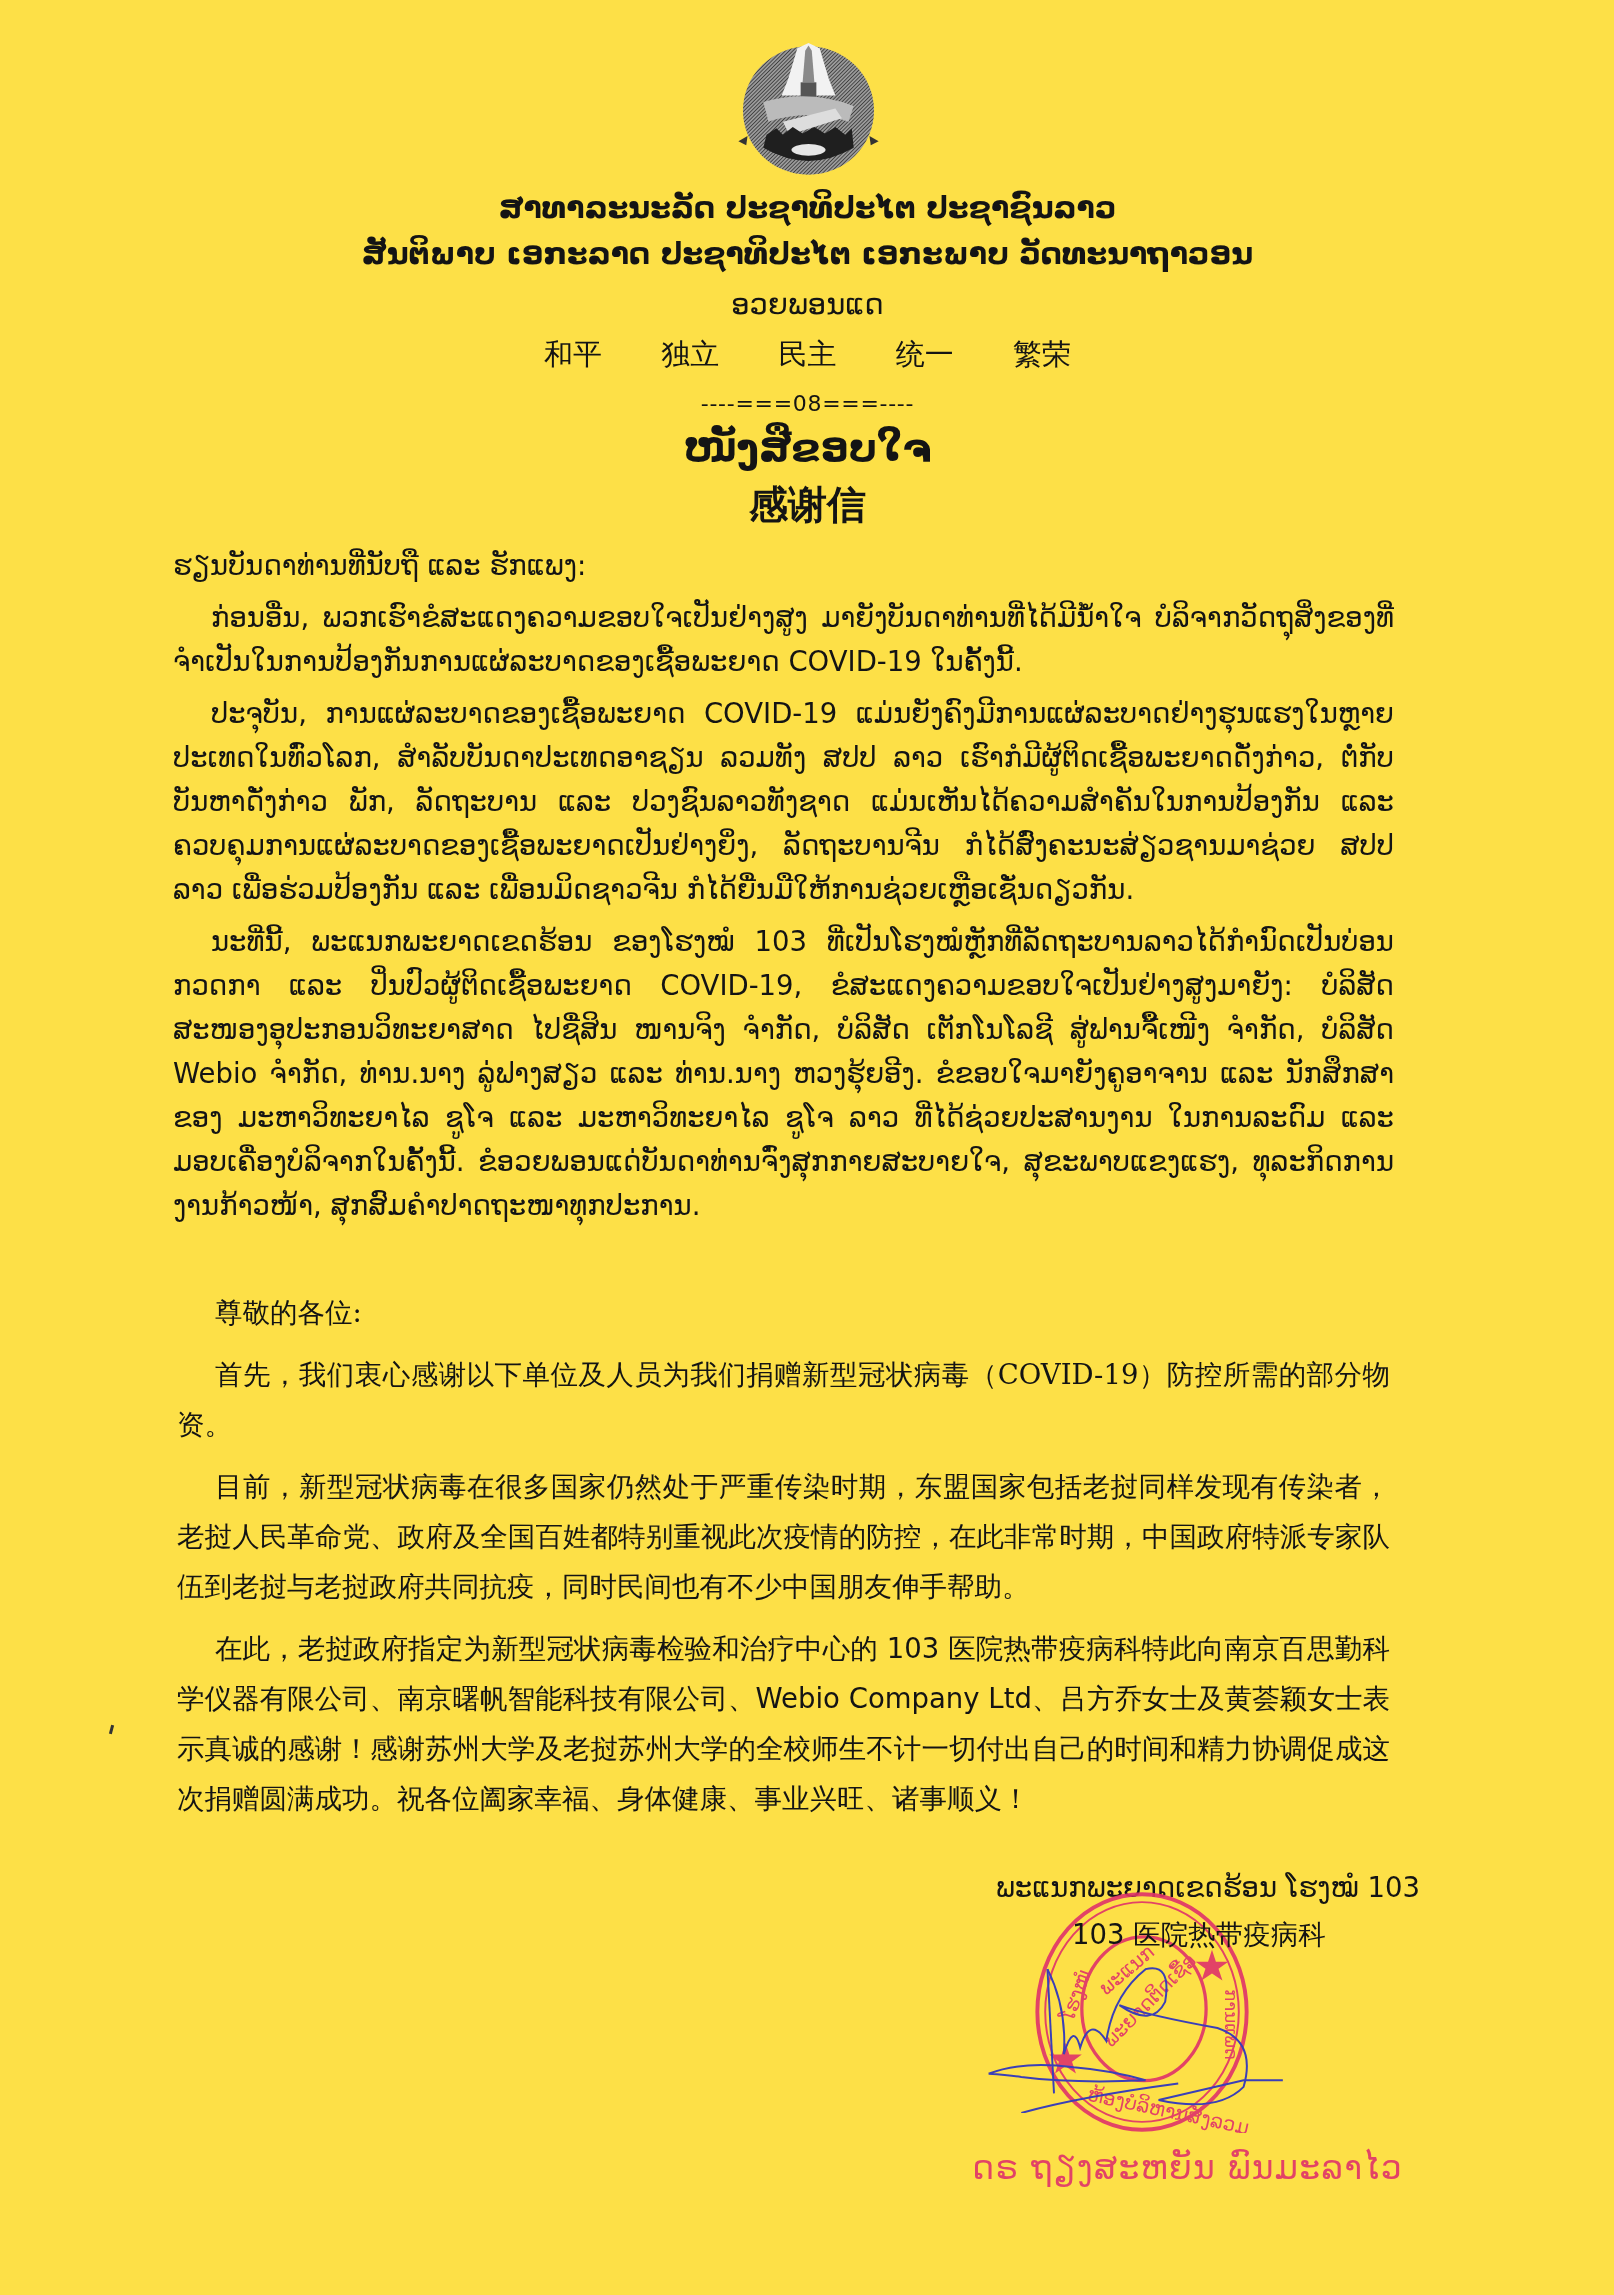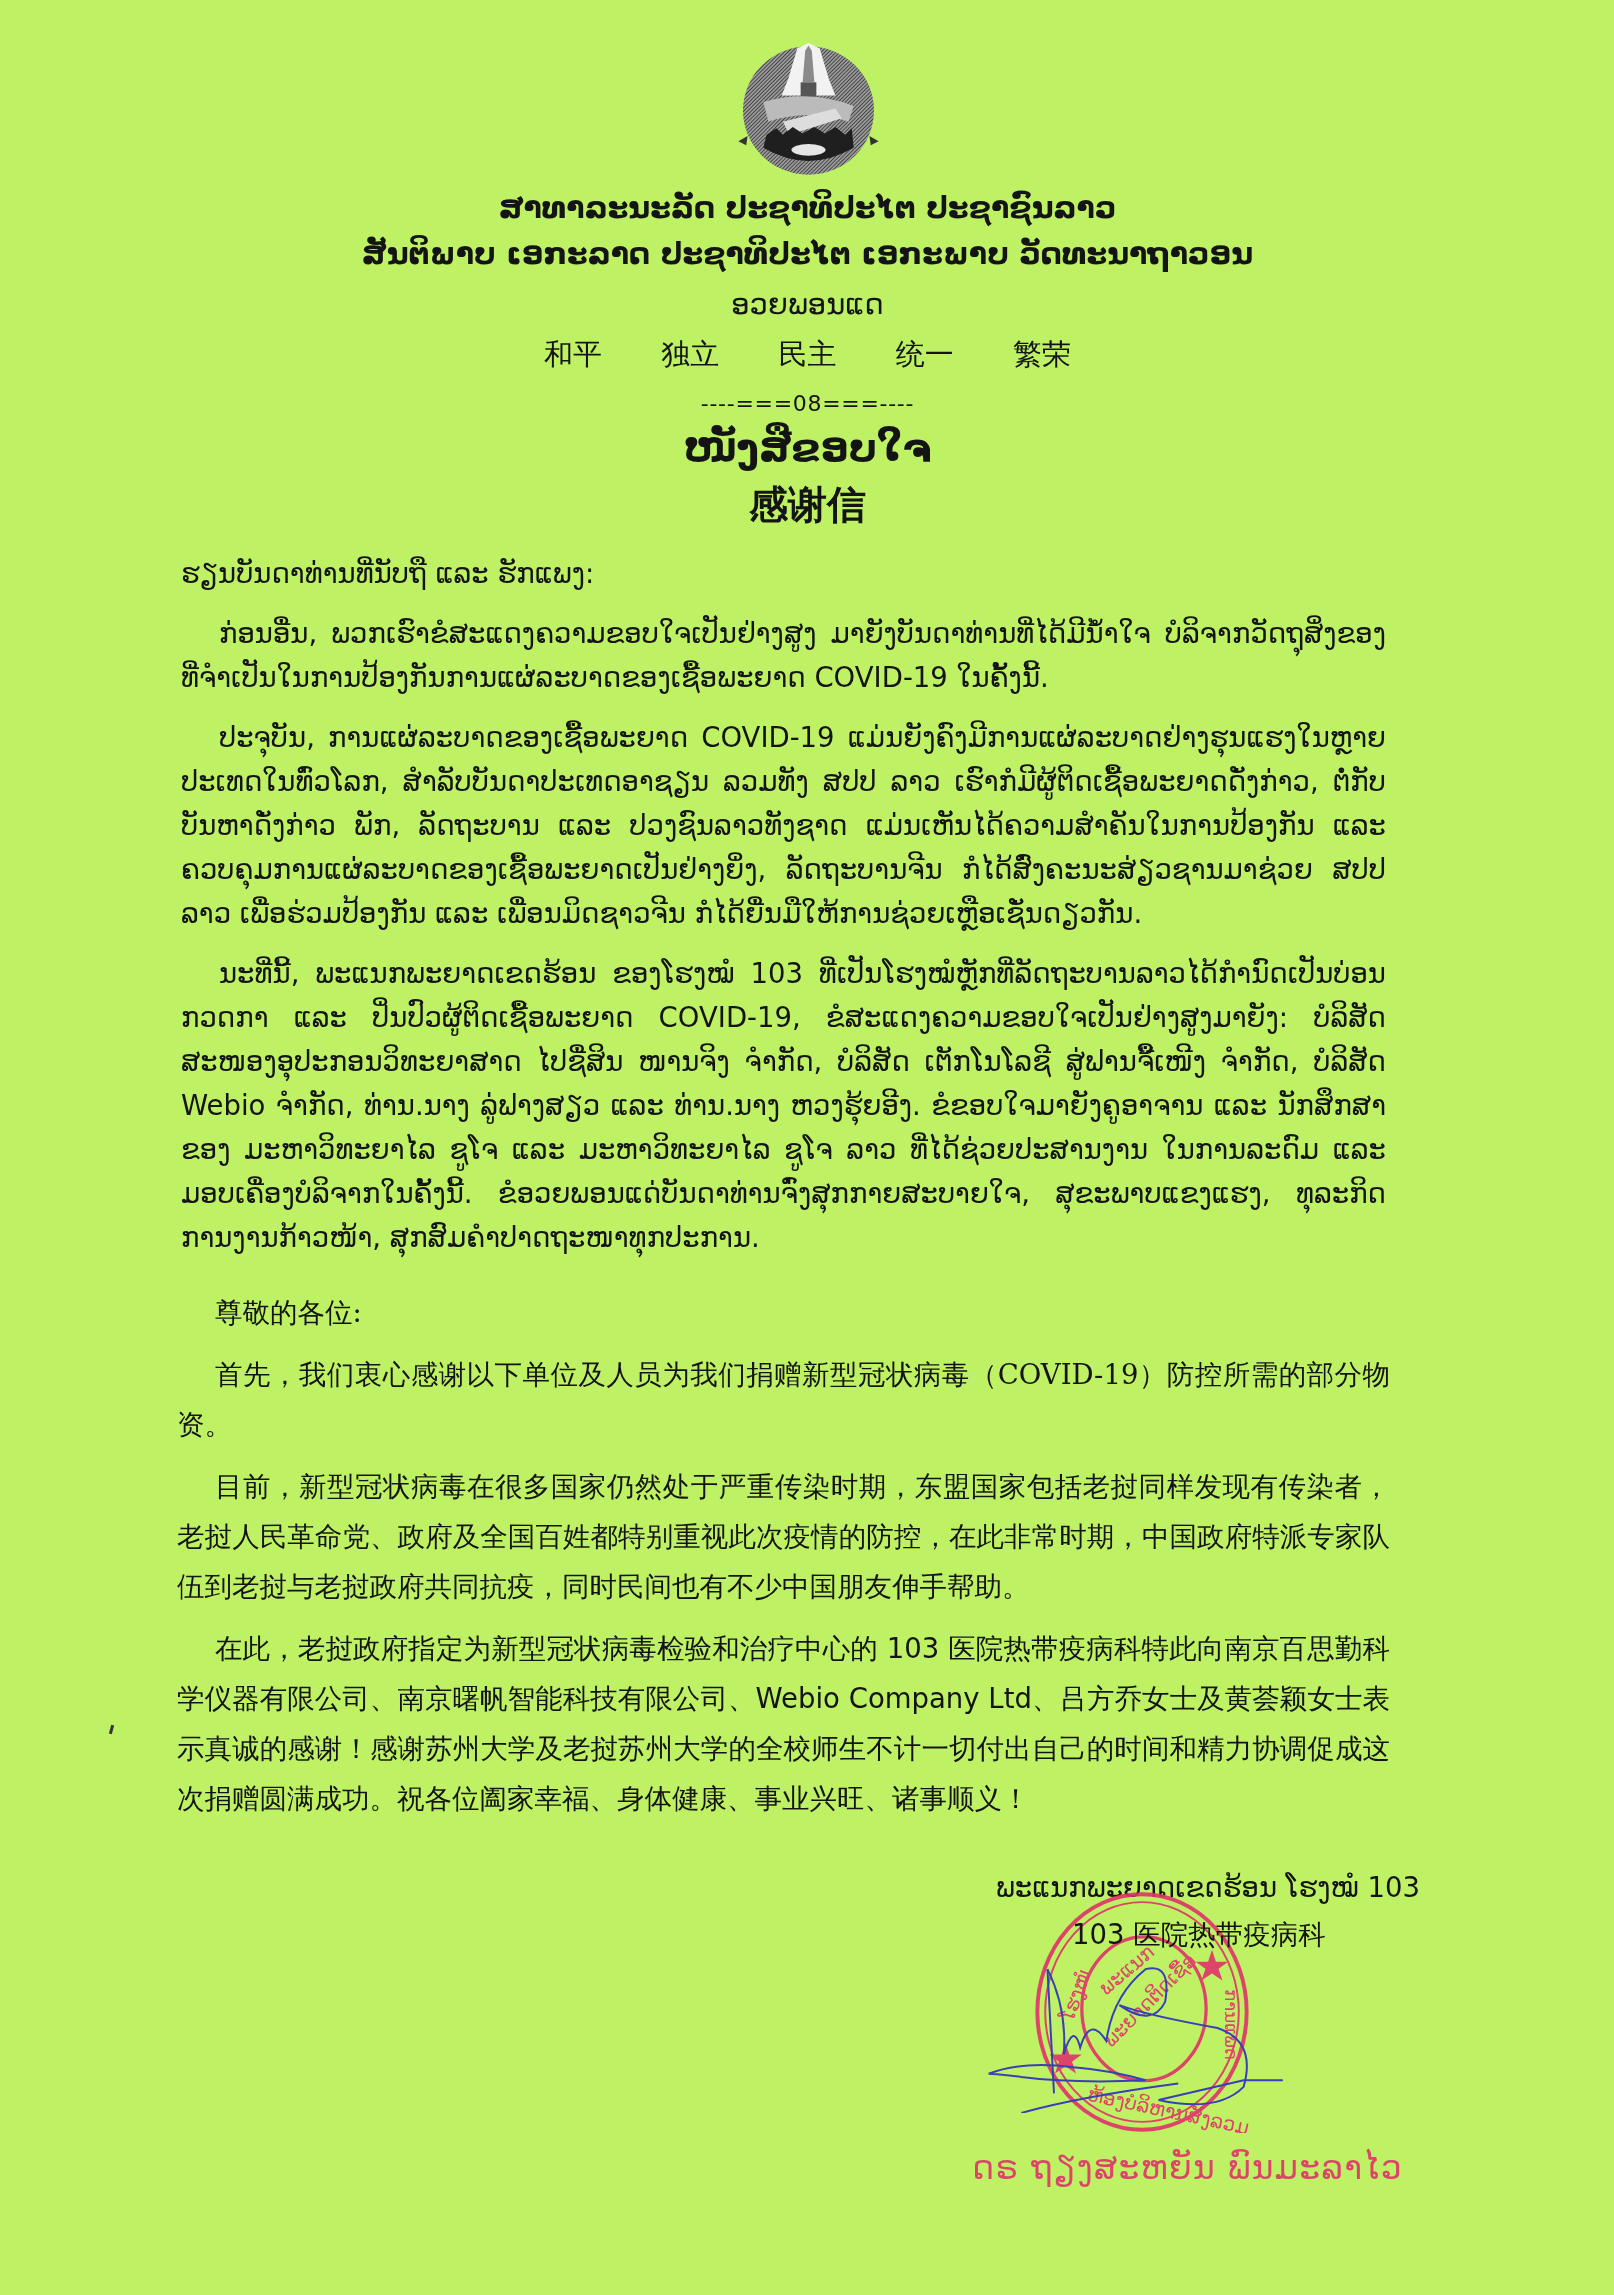--- a/index.html
+++ b/index.html
@@ -1,34 +1,34 @@
 <!DOCTYPE html>
 <html style="font-size:10.5px"><head>
 <meta charset="utf-8">
 <style>
   html, body { margin: 0; padding: 0; background: #ffffff; }
   body { width: 1615px; height: 2295px; position: relative; overflow: hidden;
          font-family: "DejaVu Sans", "Liberation Sans", sans-serif; color: #141414; }
-  .page { position: absolute; left: 0; top: 0; width: 1615px; height: 2295px; background: #bef264; }
+  .page { position: absolute; left: 0; top: 0; width: 1615px; height: 2295px; background: #fde047; }
 
   .emblem { position: absolute; left: 737px; top: 43px; width: 143px; height: 135px; }
 
   .center-line { position: absolute; left: 0; width: 1615px; text-align: center; white-space: nowrap; }
   .hdr-lao-1 { top: 190px; font-size: 30px; font-weight: bold; }
   .hdr-lao-2 { top: 236px; font-size: 30px; font-weight: bold; }
   .hdr-cn-1 { top: 287px; font-size: 29px; font-family: "DejaVu Serif", "Liberation Serif", serif; }
   .hdr-cn-2 { top: 335px; font-size: 29px; font-family: "DejaVu Serif", "Liberation Serif", serif; word-spacing: 0; }
   .motto span { display: inline-block; margin: 0 25px; }
   .divider { top: 391px; font-size: 22px; letter-spacing: 0.7px; }
   .title-lao { top: 425px; font-size: 39px; font-weight: bold; }
   .title-cn { top: 478px; font-size: 39px; font-weight: bold; font-family: "DejaVu Serif", "Liberation Serif", serif; }
 
   .body-block { position: absolute; left: 165px; width: 1237px; }
   .lao-body { top: 535px; font-size: 27.5px; line-height: 44px; text-align: justify; }
-  .lao-body p { margin: 16px; }
+  .lao-body p { margin: 8px; }
   .lao-body .indent { text-indent: 38px; }
 
   .cn-body { top: 1275px; font-size: 27.5px; line-height: 50px; text-align: justify;
              font-family: "DejaVu Serif", "Liberation Serif", serif; }
   .cn-body p { margin: 12px; }
   .cn-body .indent { text-indent: 38px; }
   .cn-body .sans { font-family: "DejaVu Sans", "Liberation Sans", sans-serif; }
 
   .sig-lao { position: absolute; right: 195px; top: 1871px; font-size: 27.5px; font-weight: normal; white-space: nowrap; }
   .sig-cn { position: absolute; left: 1072px; top: 1917px; font-size: 27.5px; white-space: nowrap;

